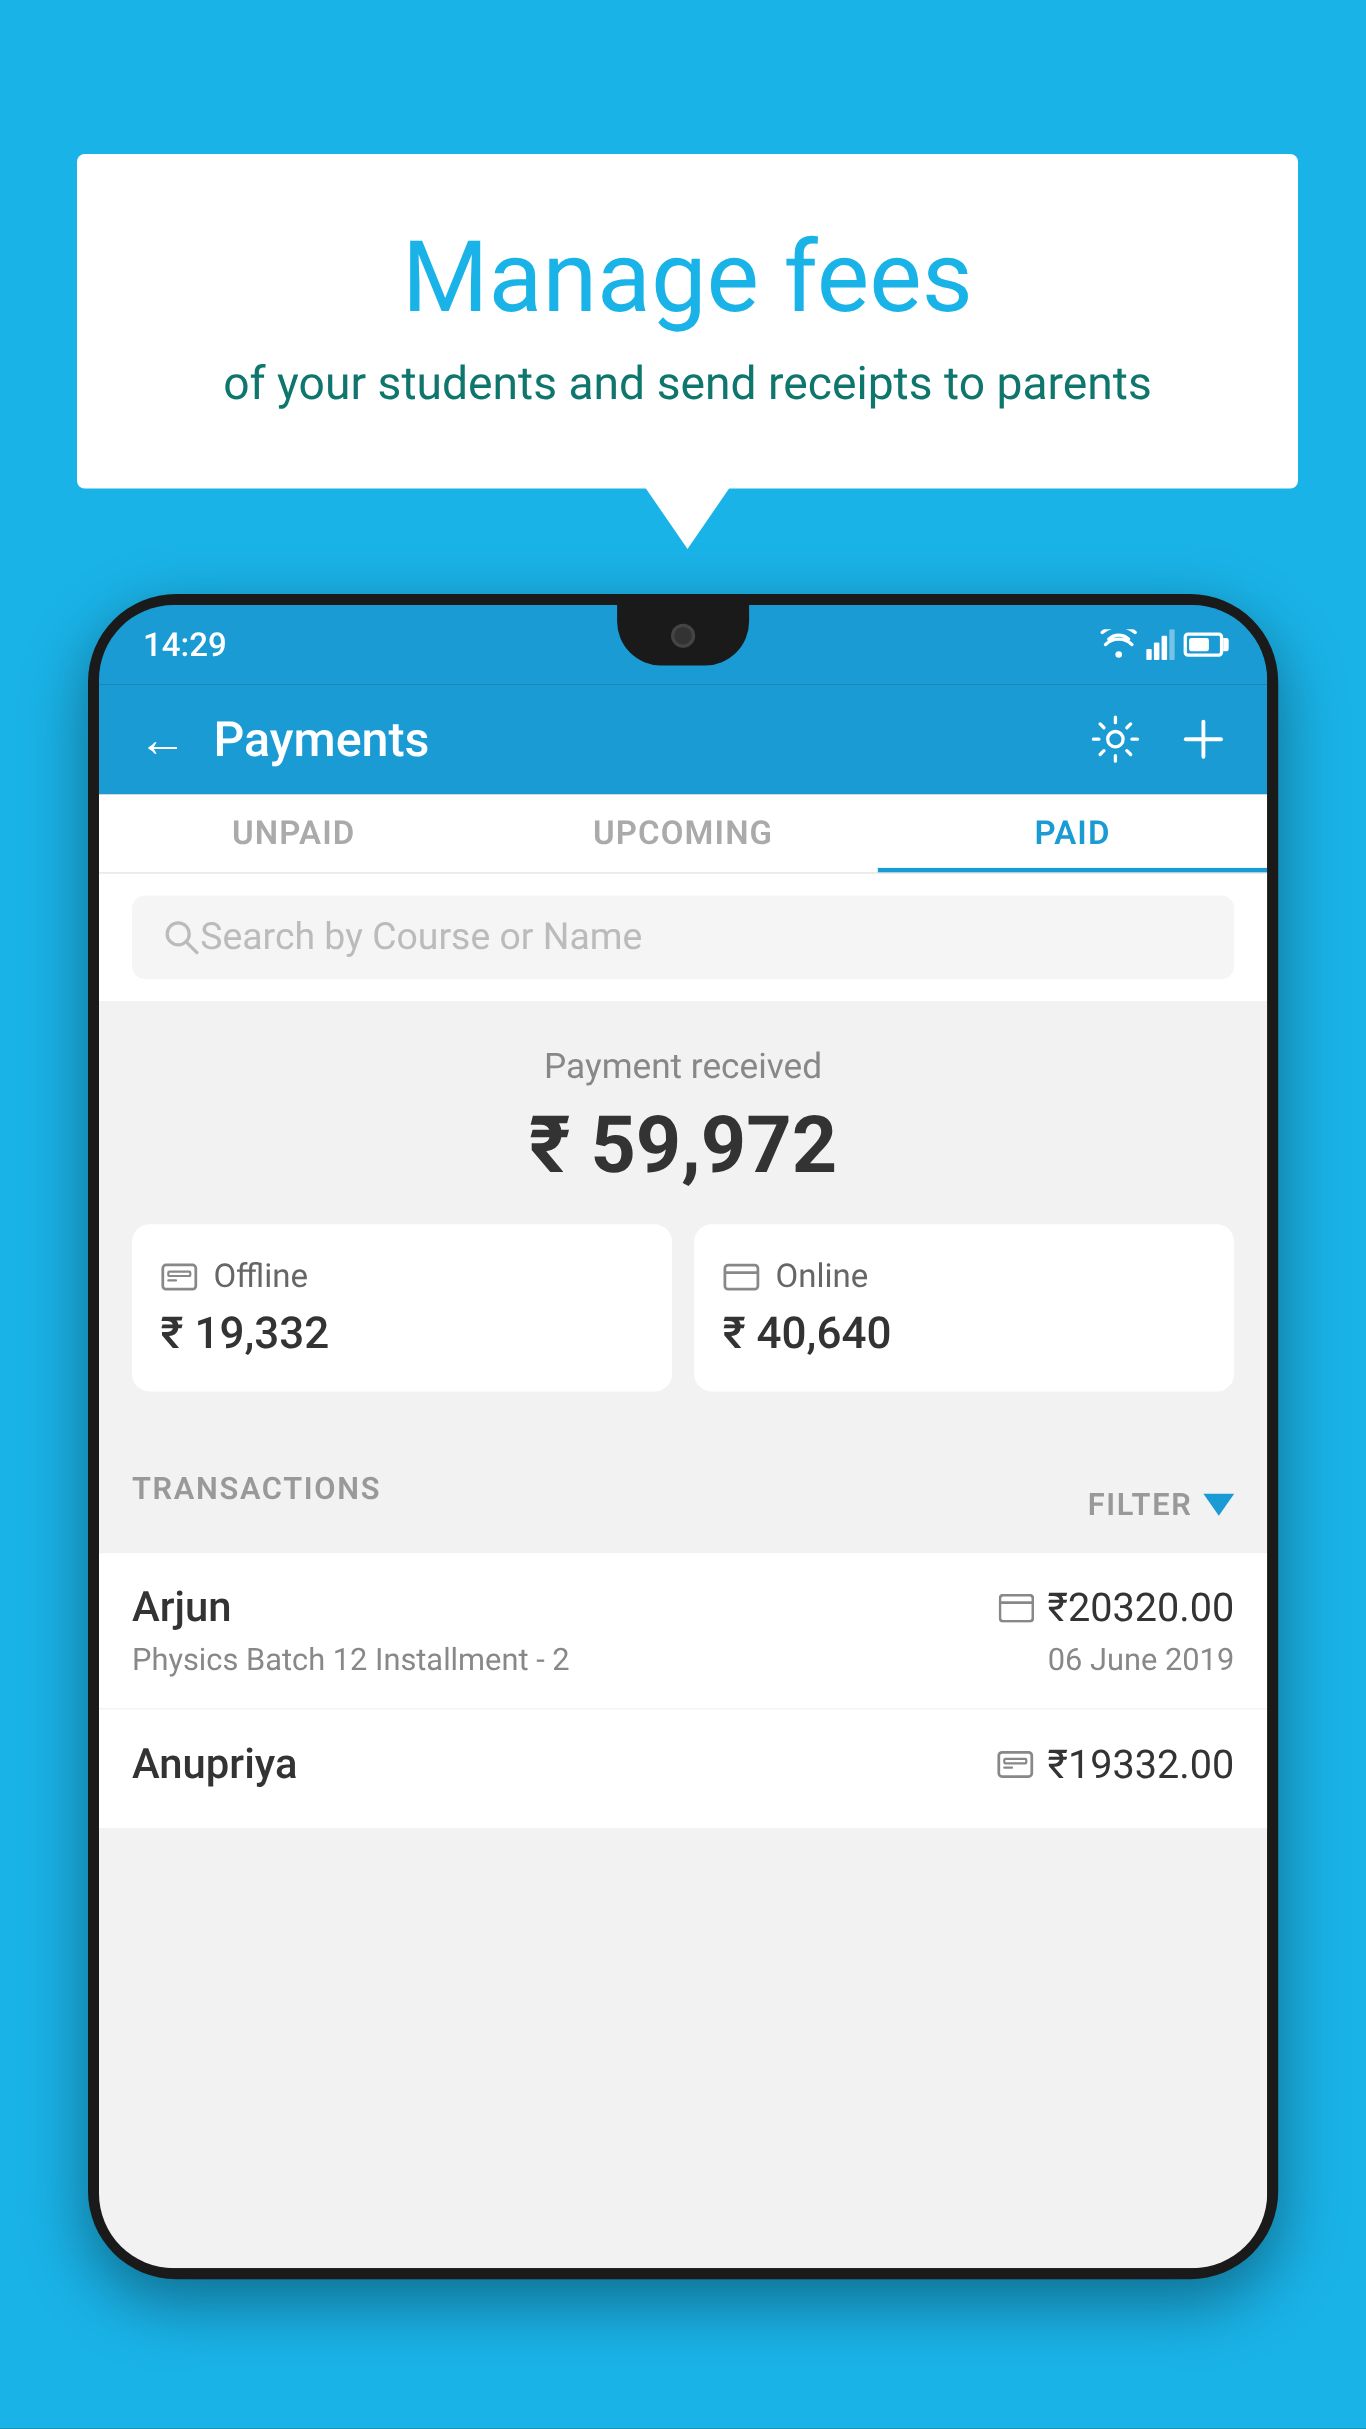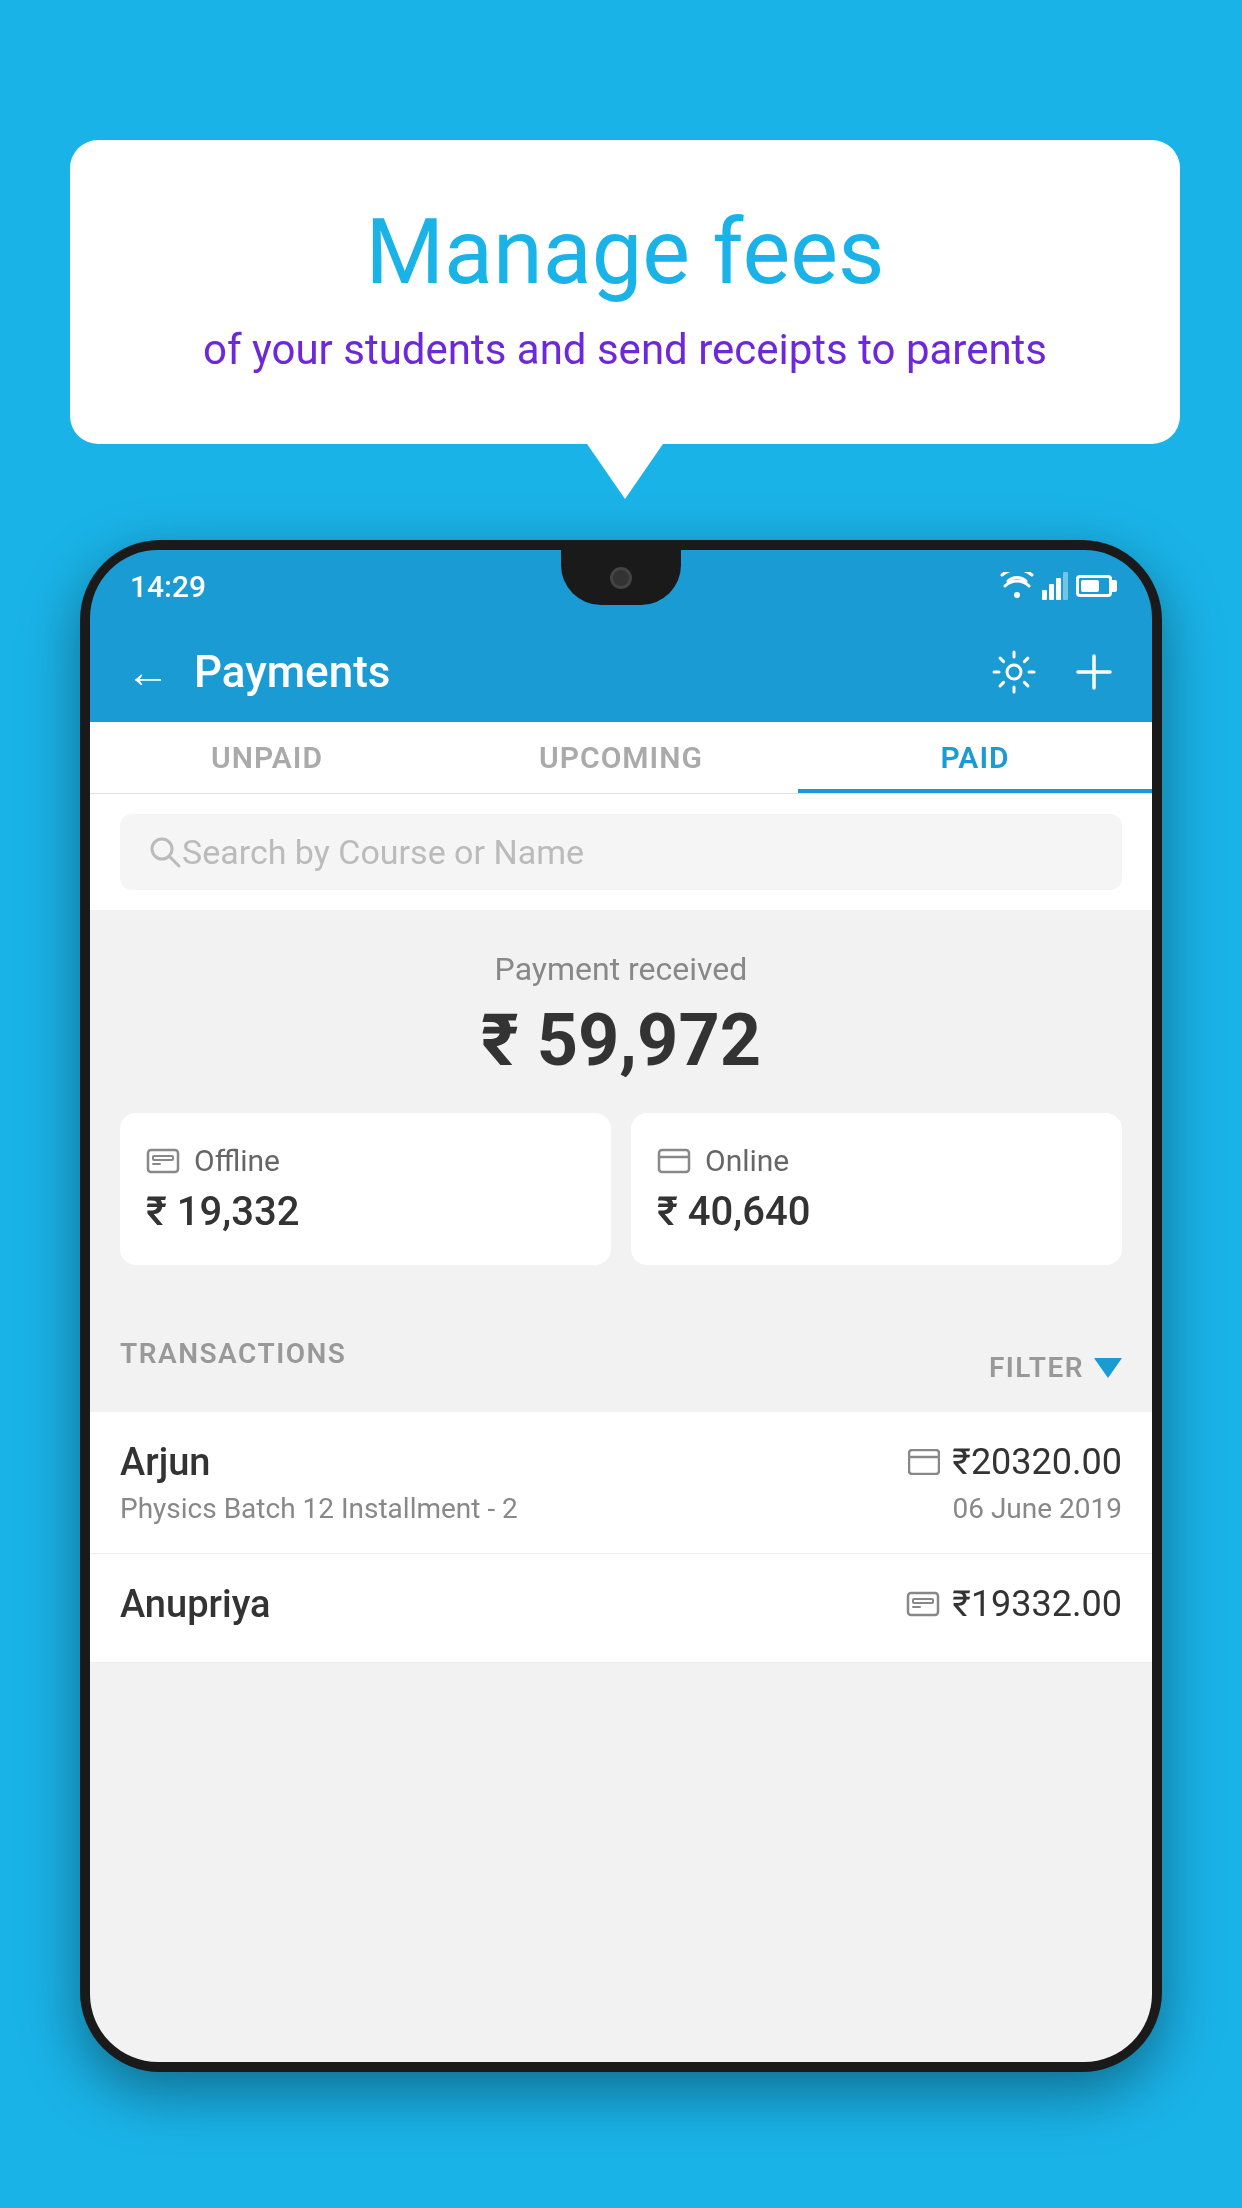--- a/index.html
+++ b/index.html
@@ -14,21 +14,21 @@
       position: relative;
     }
 
     
     .speech-bubble {
       position: absolute;
       top: 140px;
       left: 70px;
       right: 62px;
       background: white;
-      border-radius: 28px;
+      border-radius: 7px;
       padding: 60px 70px 70px 70px;
       text-align: center;
     }
 
     .speech-bubble::after {
       content: '';
       position: absolute;
       bottom: -55px;
       left: 50%;
       transform: translateX(-50%);
@@ -41,21 +41,21 @@
 
     .speech-bubble-title {
       font-size: 90px;
       font-weight: 400;
       color: #1ab3e8;
       margin-bottom: 20px;
     }
 
     .speech-bubble-subtitle {
       font-size: 42px;
-      color: #6d28d9;
+      color: #0f766e;
       font-weight: 400;
     }
 
     
     .phone-container {
       position: absolute;
       top: 540px;
       left: 80px;
       right: 80px;
       bottom: 0;

